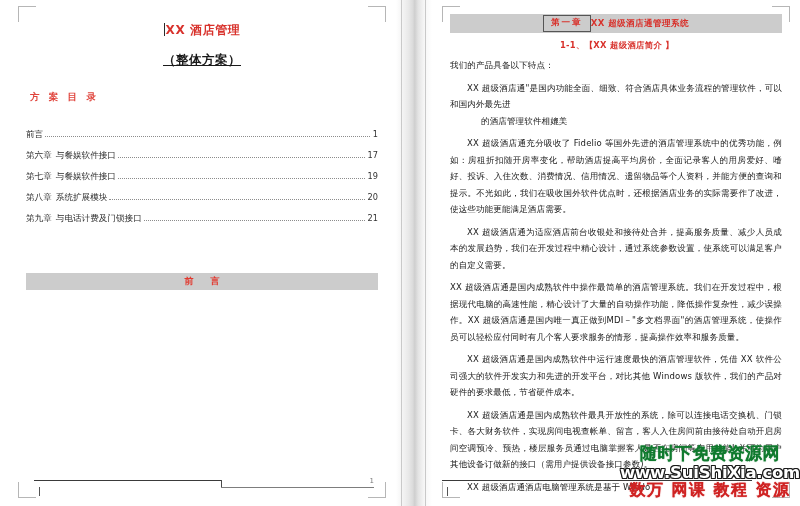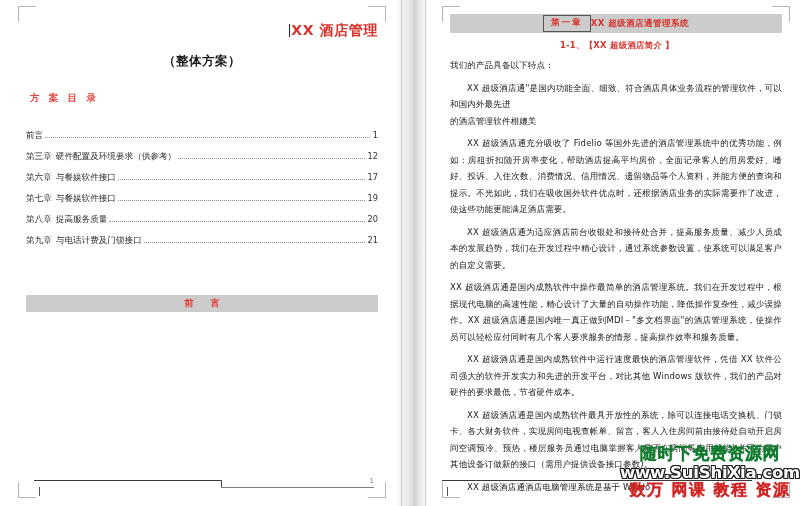--- a/index.html
+++ b/index.html
@@ -79,43 +79,44 @@
   
   .content {
     position: absolute;
     left: 18px;
     right: 18px;
     top: 14px;
   }
 
   
   .doc-title {
-    text-align: right;
+    text-align: center;
     color: #d8322c;
     font-weight: bold;
-    font-size: 14px;
+    font-size: 12px;
     letter-spacing: 0.6px;
     margin: 8px 0 0 0;
     position: relative;
   }
   .doc-title .caret {
     display: inline-block;
     width: 1px;
     height: 13px;
     background: #2a2a2a;
     vertical-align: -2px;
     margin-right: 1px;
   }
   .doc-subtitle {
     text-align: center;
     color: #1a1a1a;
     font-weight: bold;
     font-size: 12.5px;
     letter-spacing: 0.5px;
     margin: 13px 0 0 0;
+    text-decoration: underline;
   }
   .toc-heading {
     color: #e0443c;
     font-weight: bold;
     font-size: 9.5px;
     letter-spacing: 3px;
     margin: 22px 0 0 4px;
   }
   .toc-list {
     margin: 26px 0 0 0;
@@ -230,21 +231,21 @@
   }
   .para {
     font-size: 8.5px;
     color: #202020;
     line-height: 16.5px;
     margin: 6px 0 0 0;
     text-align: justify;
     letter-spacing: 0.15px;
   }
   .para.indent { text-indent: 17px; }
-  .para.tight { margin-top: 0; }
+  .para.tight { margin-top: 0; margin-left: 31px; }
 
   
   .watermark {
     position: absolute;
     left: 612px;
     top: 445px;
     width: 196px;
     z-index: 40;
     text-align: center;
     line-height: 1.04;
@@ -297,36 +298,31 @@
 
       <div class="toc-heading">方 案 目 录</div>
 
       <ul class="toc-list" id="toc-list">
           <li class="toc-row">
             <span class="t-label"><span>前言</span></span>
             <span class="t-dots"></span>
             <span class="t-page">1</span>
           </li>
           <li class="toc-row">
-            <span class="t-label"><span class="t-ch">第三章</span><span>硬件配置及环境要求（供参考）</span></span>
-            <span class="t-dots"></span>
-            <span class="t-page">12</span>
-          </li>
-          <li class="toc-row">
             <span class="t-label"><span class="t-ch">第六章</span><span>与餐娱软件接口</span></span>
             <span class="t-dots"></span>
             <span class="t-page">17</span>
           </li>
           <li class="toc-row">
             <span class="t-label"><span class="t-ch">第七章</span><span>与餐娱软件接口</span></span>
             <span class="t-dots"></span>
             <span class="t-page">19</span>
           </li>
           <li class="toc-row">
-            <span class="t-label"><span class="t-ch">第八章</span><span>提高服务质量</span></span>
+            <span class="t-label"><span class="t-ch">第八章</span><span>系统扩展模块</span></span>
             <span class="t-dots"></span>
             <span class="t-page">20</span>
           </li>
           <li class="toc-row">
             <span class="t-label"><span class="t-ch">第九章</span><span>与电话计费及门锁接口</span></span>
             <span class="t-dots"></span>
             <span class="t-page">21</span>
           </li>
         </ul>
 

